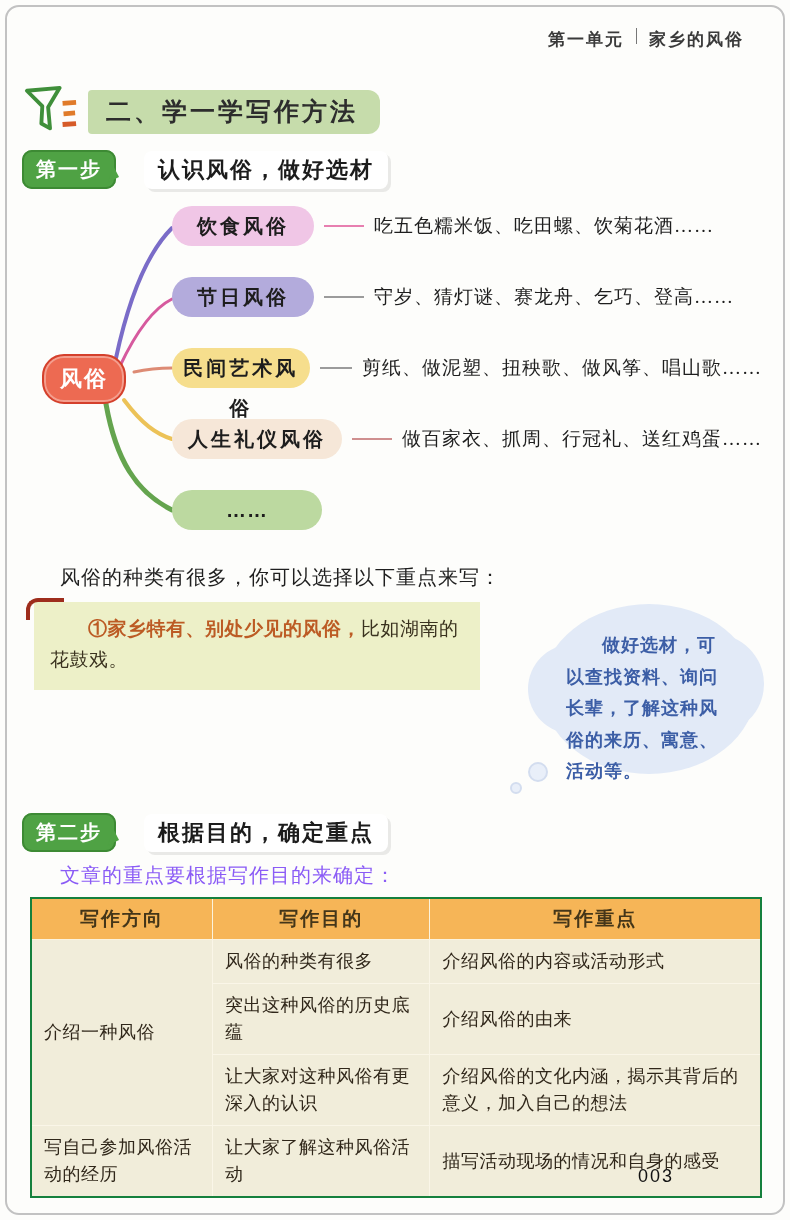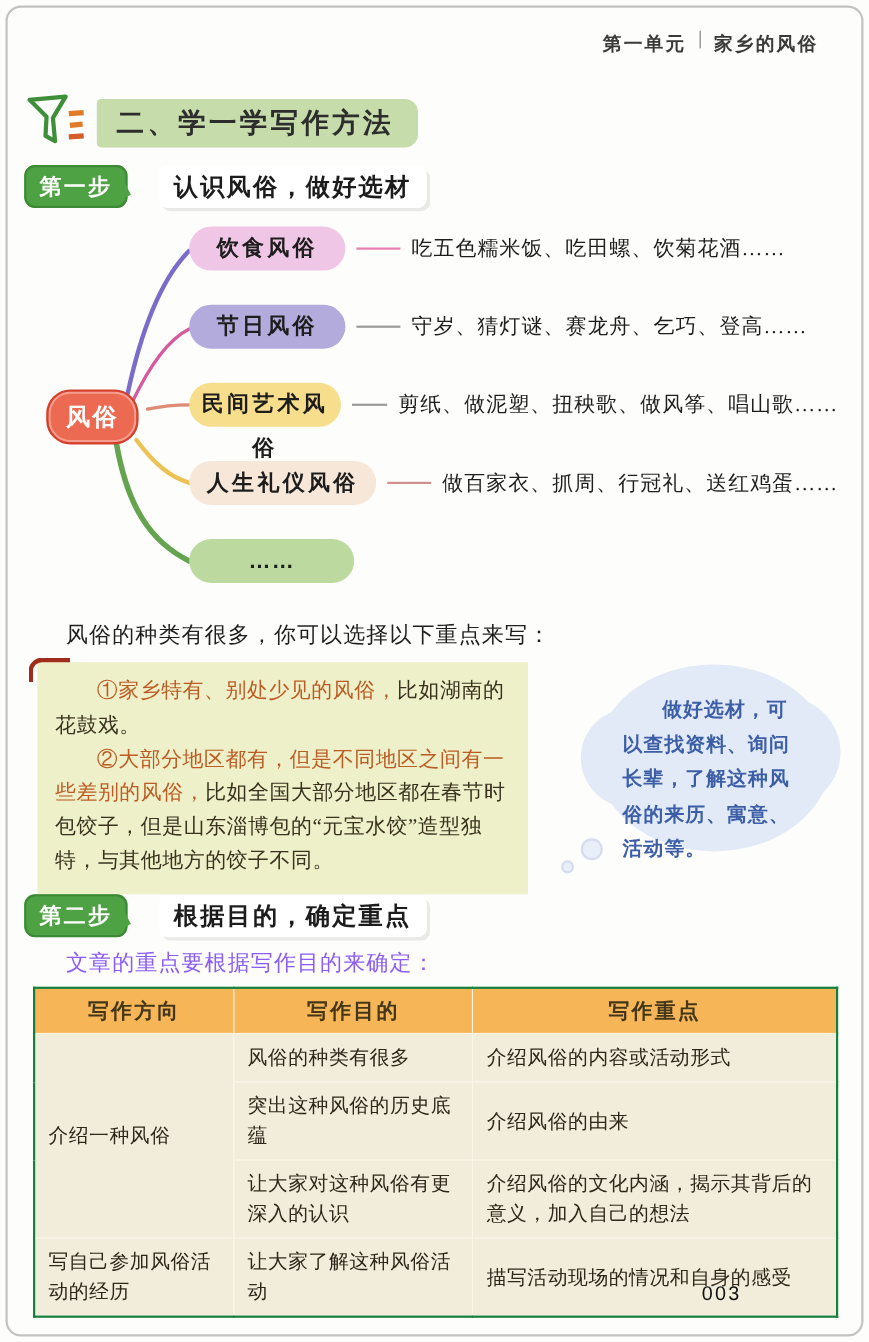--- a/index.html
+++ b/index.html
@@ -61,21 +61,21 @@
   .step2-intro{position:absolute;top:862px;left:60px;font-size:20px;color:#8b5cf6;letter-spacing:1px;}
 
   
   .tips-area{position:absolute;top:602px;left:34px;width:726px;display:flex;}
   .tips-box{position:relative;width:446px;box-sizing:border-box;background:#edf0c8;
     padding:12px 16px 14px;font-family:"Liberation Serif","DejaVu Serif",serif;
     font-size:19px;line-height:1.62;letter-spacing:.5px;}
   .tips-box p{margin:0;text-indent:2em;}
   .bracket-icon{position:absolute;left:-8px;top:-4px;width:34px;height:18px;
     border-left:4px solid #9e2d1c;border-top:4px solid #9e2d1c;border-top-left-radius:12px;}
-  .hl{color:#bc5b24;}
+  .hl{color:#bc5b24;font-weight:bold;}
   .rest{color:#3a321f;}
 
   .bubble-wrap{position:relative;flex:1;}
   .cloud{position:absolute;left:62px;top:2px;width:214px;height:170px;background:#e2eaf7;
     border-radius:50%;}
   .cloud::before{content:"";position:absolute;left:-14px;top:40px;width:90px;height:90px;
     background:#e2eaf7;border-radius:50%;}
   .cloud::after{content:"";position:absolute;right:-8px;top:30px;width:100px;height:100px;
     background:#e2eaf7;border-radius:50%;}
   .cloud-dot1{position:absolute;left:48px;top:160px;width:20px;height:20px;border-radius:50%;
@@ -165,21 +165,20 @@
     </div>
   </div>
 </div>
 
 <div class="intro-text">风俗的种类有很多，你可以选择以下重点来写：</div>
 
 <div class="tips-area">
   <div class="tips-box">
     <div class="bracket-icon"></div>
     <p><span class="hl">①家乡特有、别处少见的风俗，</span><span class="rest">比如湖南的花鼓戏。</span></p>
-    <p><span class="hl">②大部分地区都有，但是不同地区之间有一些差别的风俗，</span><span class="rest">比如全国大部分地区都在春节时包饺子，但是山东淄博包的“元宝水饺”造型独特，与其他地方的饺子不同。</span></p>
   </div>
   <div class="bubble-wrap">
     <div class="cloud"></div>
     <div class="cloud-dot1"></div>
     <div class="cloud-dot2"></div>
     <div class="cloud-text">做好选材，可以查找资料、询问长辈，了解这种风俗的来历、寓意、活动等。</div>
   </div>
 </div>
 
 <div class="step-row step2">

